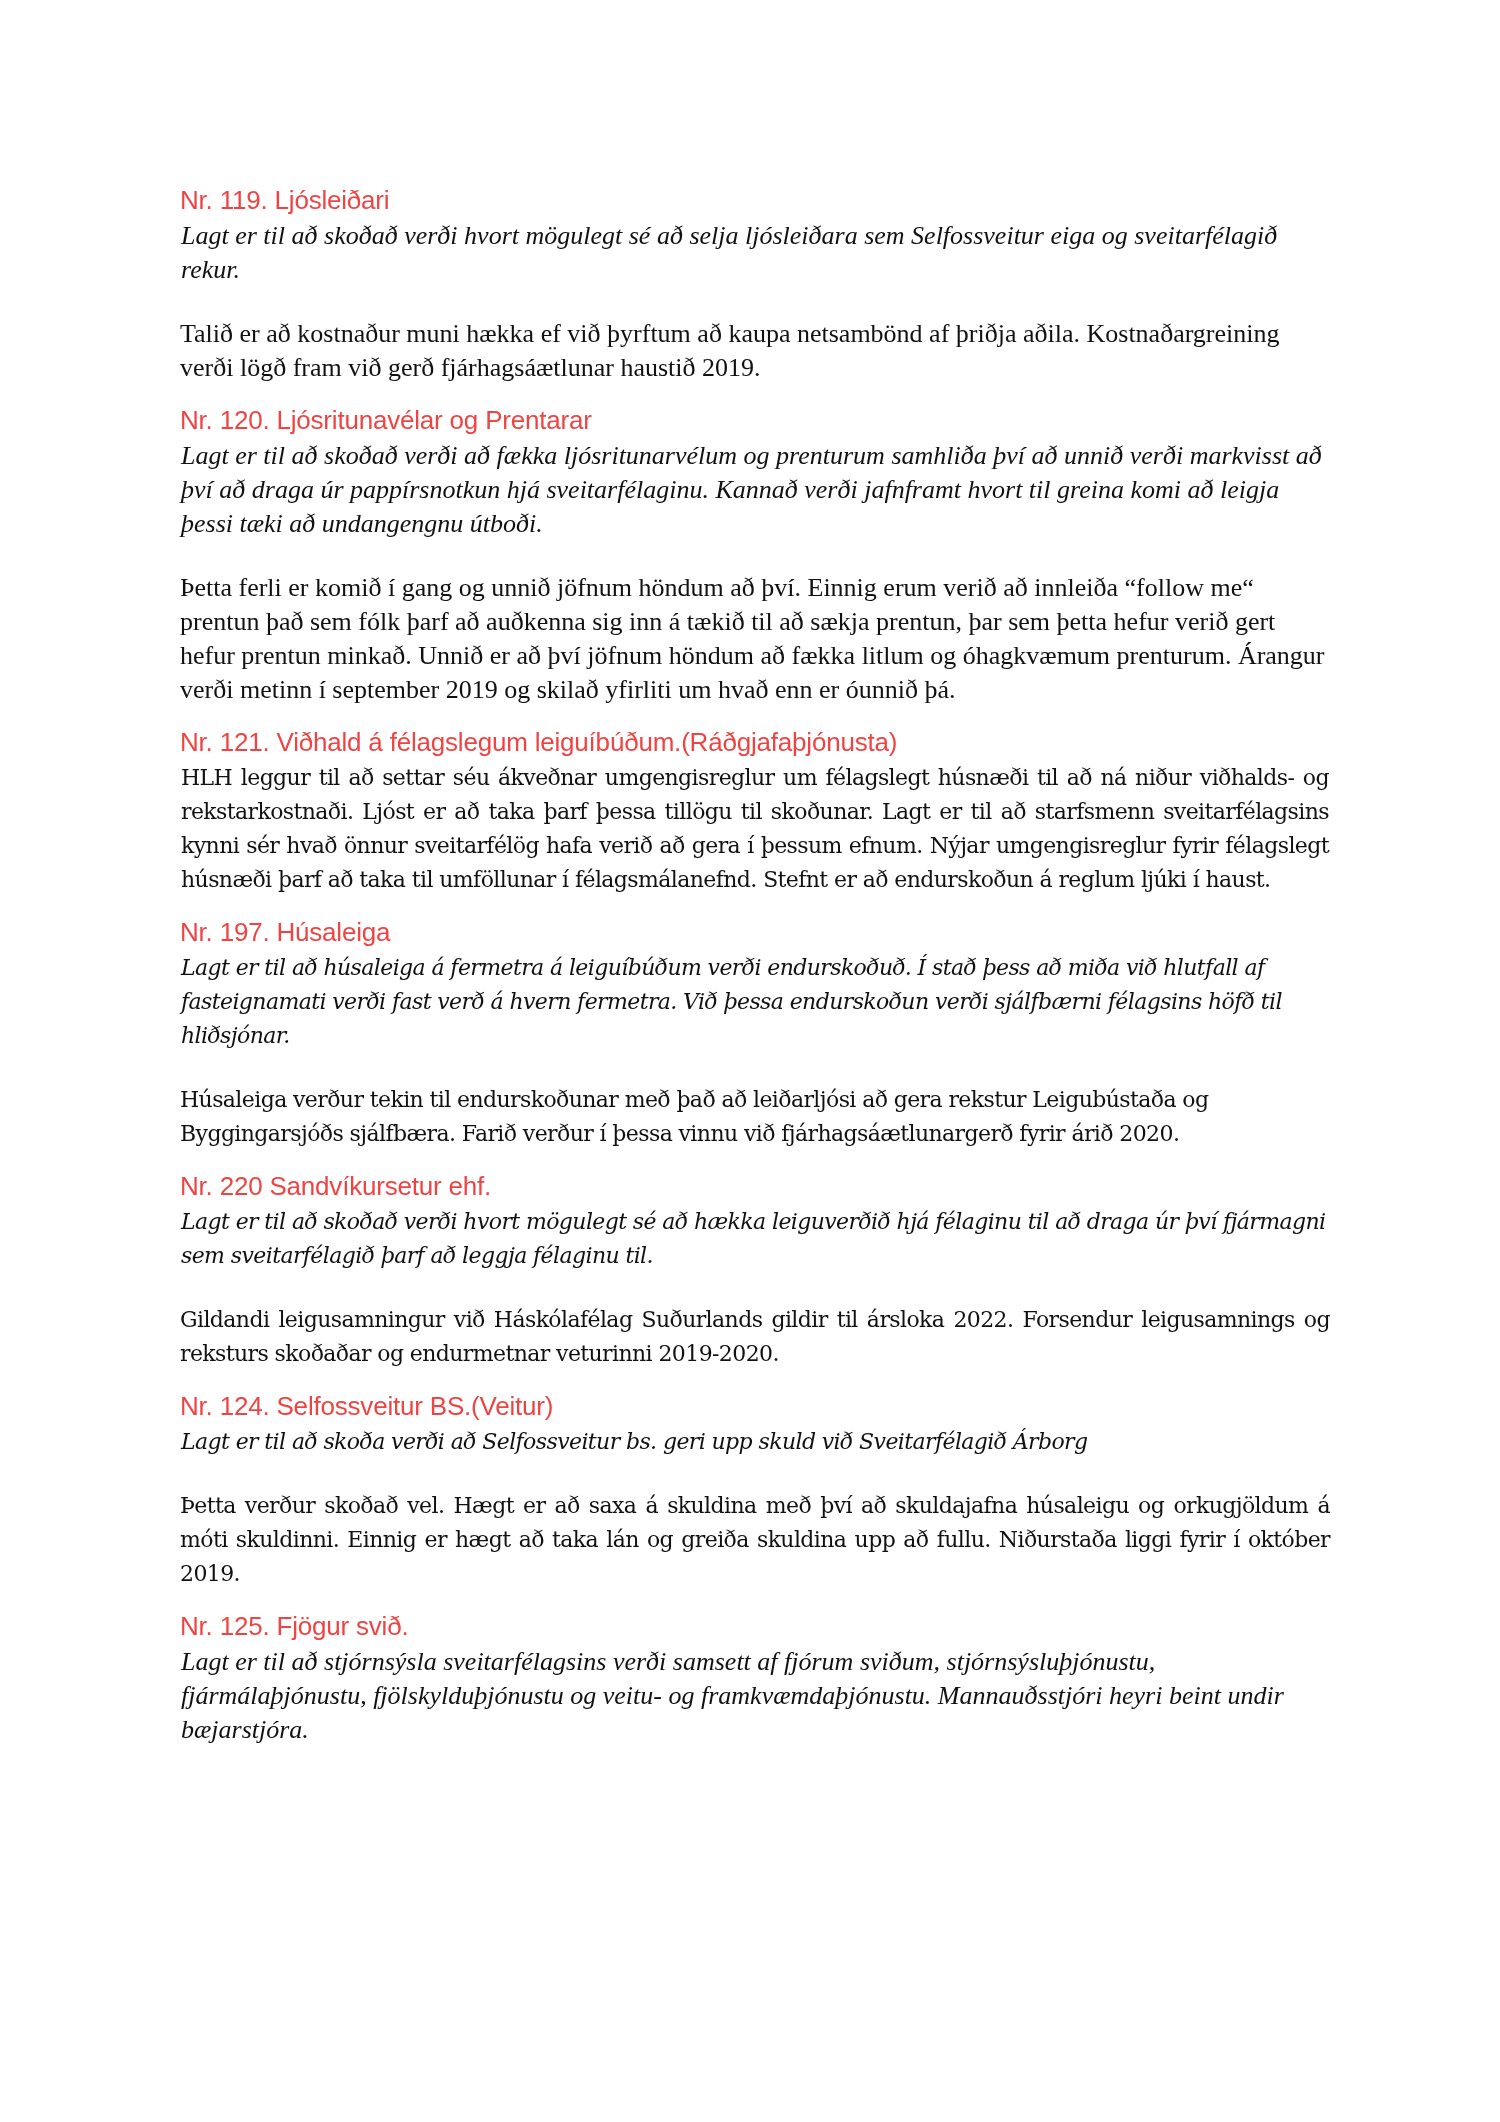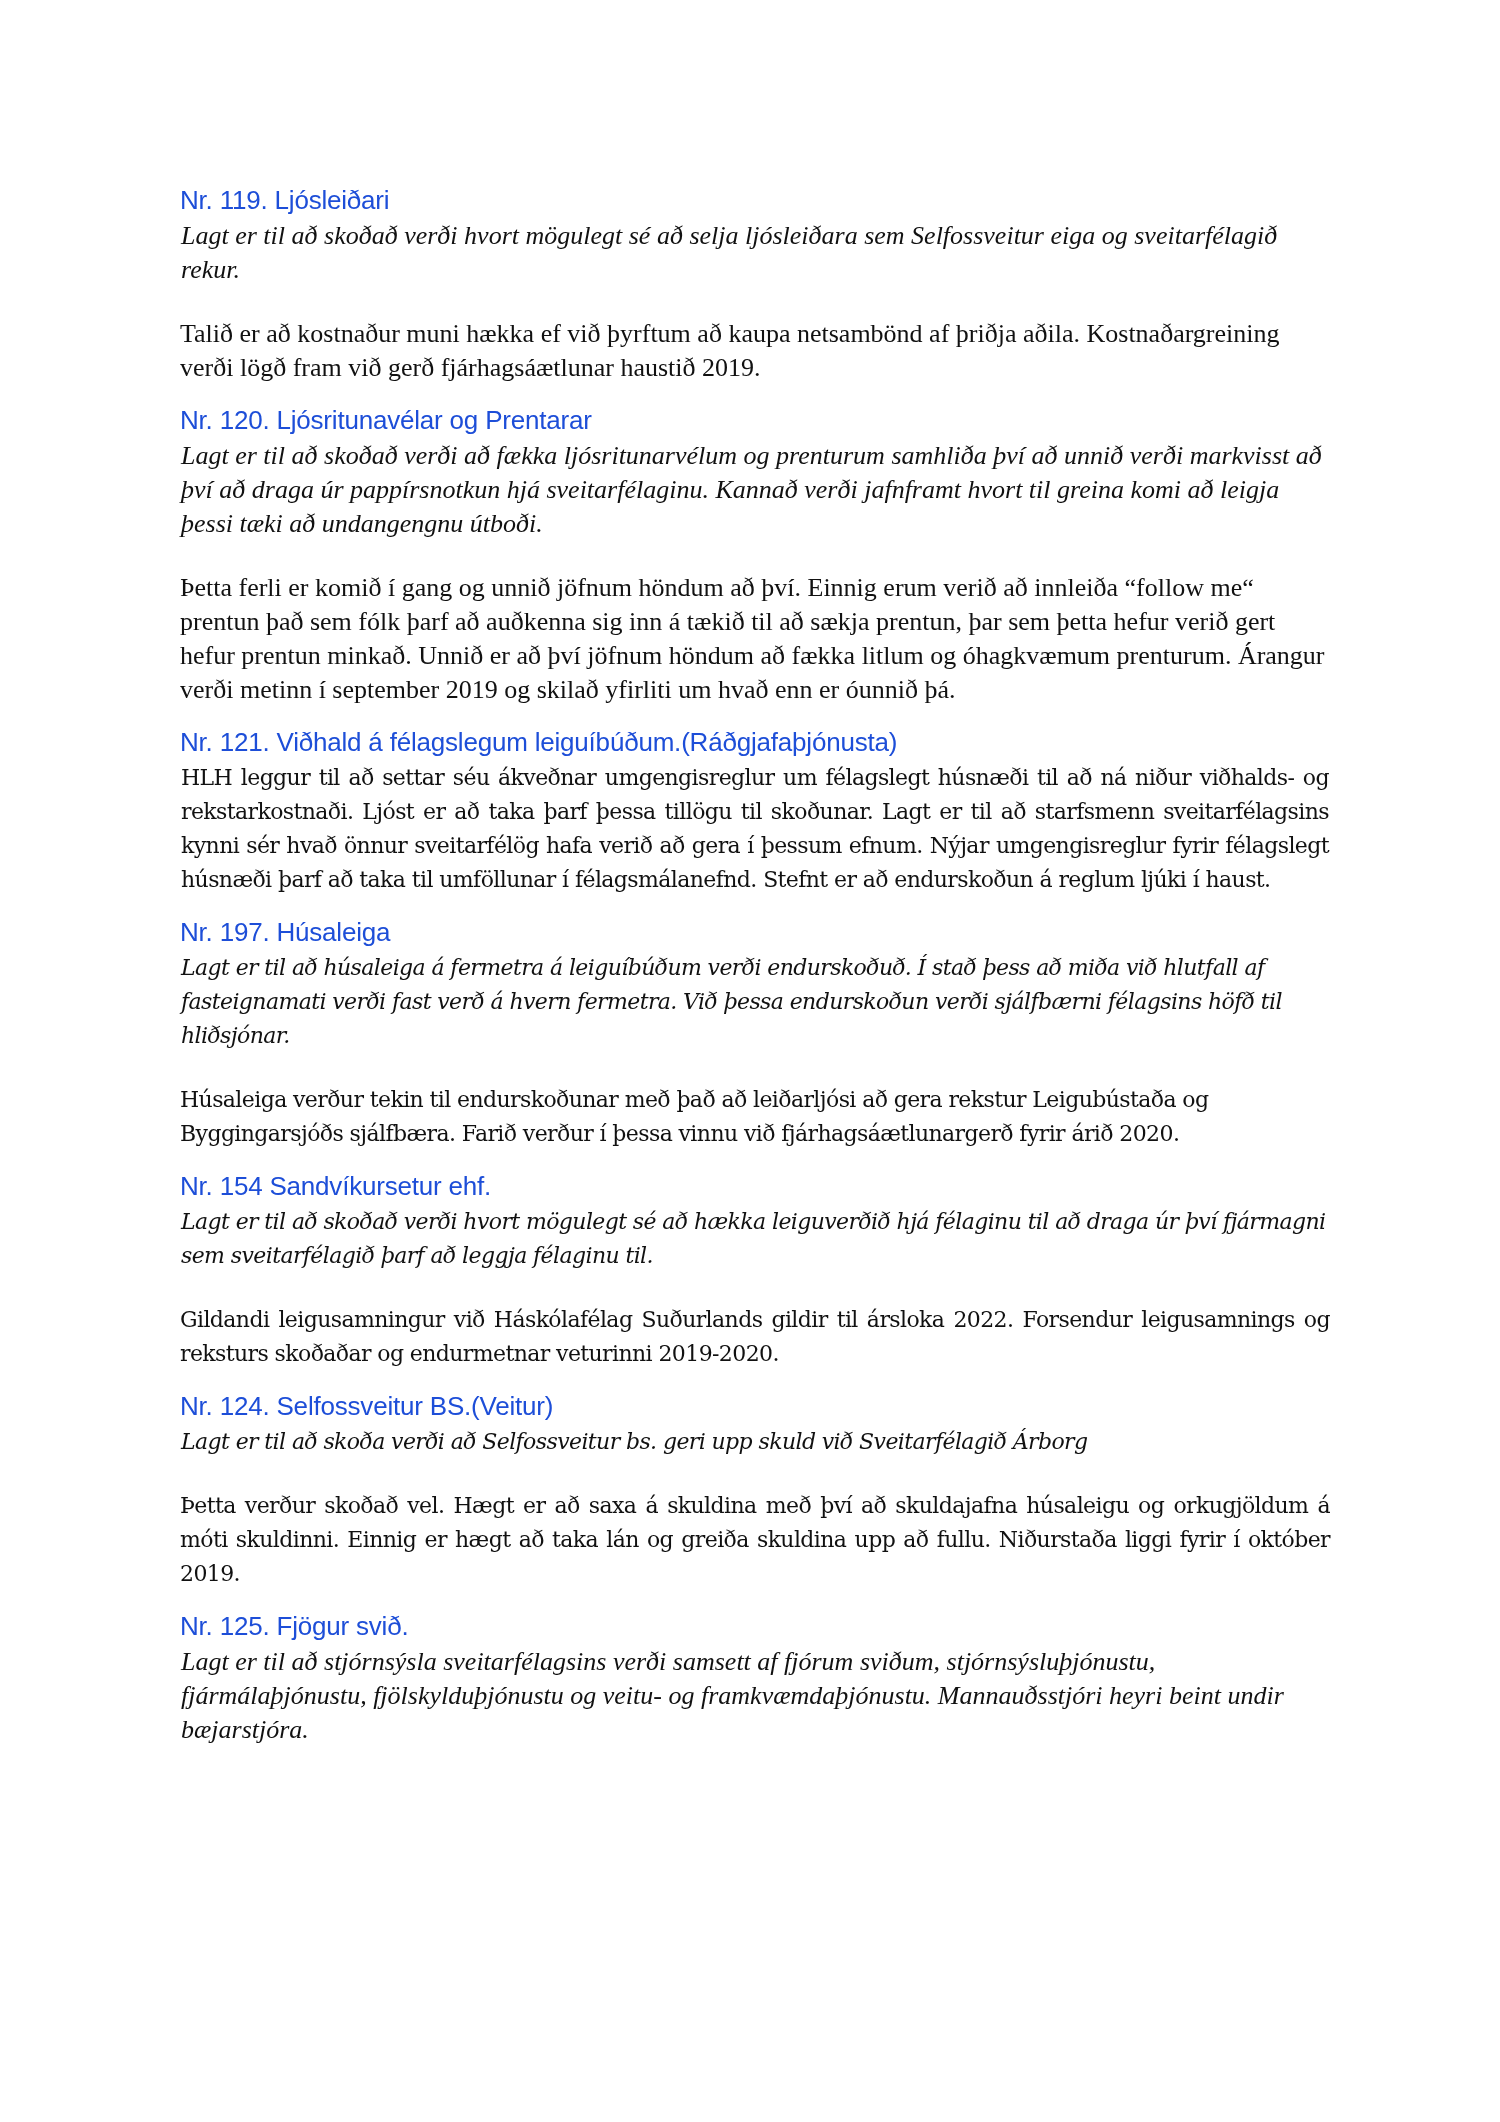--- a/index.html
+++ b/index.html
@@ -20,21 +20,21 @@
       top: 183px;
       width: 1150px;
     }
     .section {
       margin: 0;
     }
     .heading {
       font-family: "Liberation Sans", "DejaVu Sans", sans-serif;
       font-size: 26px;
       font-weight: normal;
-      color: #1d4ed8;
+      color: #ef4444;
       line-height: 34px;
       margin: 0 0 2px 0;
       letter-spacing: -0.2px;
     }
     .proposal {
       margin: 1px;
       font-style: italic;
       line-height: 34px;
     }
     .response {
@@ -75,21 +75,21 @@
     <p class="proposal sans-body justify" style="font-style: normal;">HLH leggur til að settar séu ákveðnar umgengisreglur um félagslegt húsnæði til að ná niður viðhalds- og rekstarkostnaði. Ljóst er að taka þarf þessa tillögu til skoðunar. Lagt er til að starfsmenn sveitarfélagsins kynni sér hvað önnur sveitarfélög hafa verið að gera í þessum efnum. Nýjar umgengisreglur fyrir félagslegt húsnæði þarf að taka til umföllunar í félagsmálanefnd. Stefnt er að endurskoðun á reglum ljúki í haust.</p>
   </section>
 
   <section class="section gap-after">
     <h2 class="heading">Nr. 197. Húsaleiga</h2>
     <p class="proposal sans-body">Lagt er til að húsaleiga á fermetra á leiguíbúðum verði endurskoðuð. Í stað þess að miða við hlutfall af fasteignamati verði fast verð á hvern fermetra. Við þessa endurskoðun verði sjálfbærni félagsins höfð til hliðsjónar.</p>
     <p class="response sans-body">Húsaleiga verður tekin til endurskoðunar með það að leiðarljósi að gera rekstur Leigubústaða og Byggingarsjóðs sjálfbæra. Farið verður í þessa vinnu við fjárhagsáætlunargerð fyrir árið 2020.</p>
   </section>
 
   <section class="section gap-after">
-    <h2 class="heading">Nr. 154 Sandvíkursetur ehf.</h2>
+    <h2 class="heading">Nr. 220 Sandvíkursetur ehf.</h2>
     <p class="proposal sans-body">Lagt er til að skoðað verði hvort mögulegt sé að hækka leiguverðið hjá félaginu til að draga úr því fjármagni sem sveitarfélagið þarf að leggja félaginu til.</p>
     <p class="response sans-body justify">Gildandi leigusamningur við Háskólafélag Suðurlands gildir til ársloka 2022. Forsendur leigusamnings og reksturs skoðaðar og endurmetnar veturinni 2019-2020.</p>
   </section>
 
   <section class="section gap-after">
     <h2 class="heading">Nr. 124. Selfossveitur BS.(Veitur)</h2>
     <p class="proposal sans-body">Lagt er til að skoða verði að Selfossveitur bs. geri upp skuld við Sveitarfélagið Árborg</p>
     <p class="response sans-body justify">Þetta verður skoðað vel. Hægt er að saxa á skuldina með því að skuldajafna húsaleigu og orkugjöldum á móti skuldinni. Einnig er hægt að taka lán og greiða skuldina upp að fullu. Niðurstaða liggi fyrir í október 2019.</p>
   </section>
 

